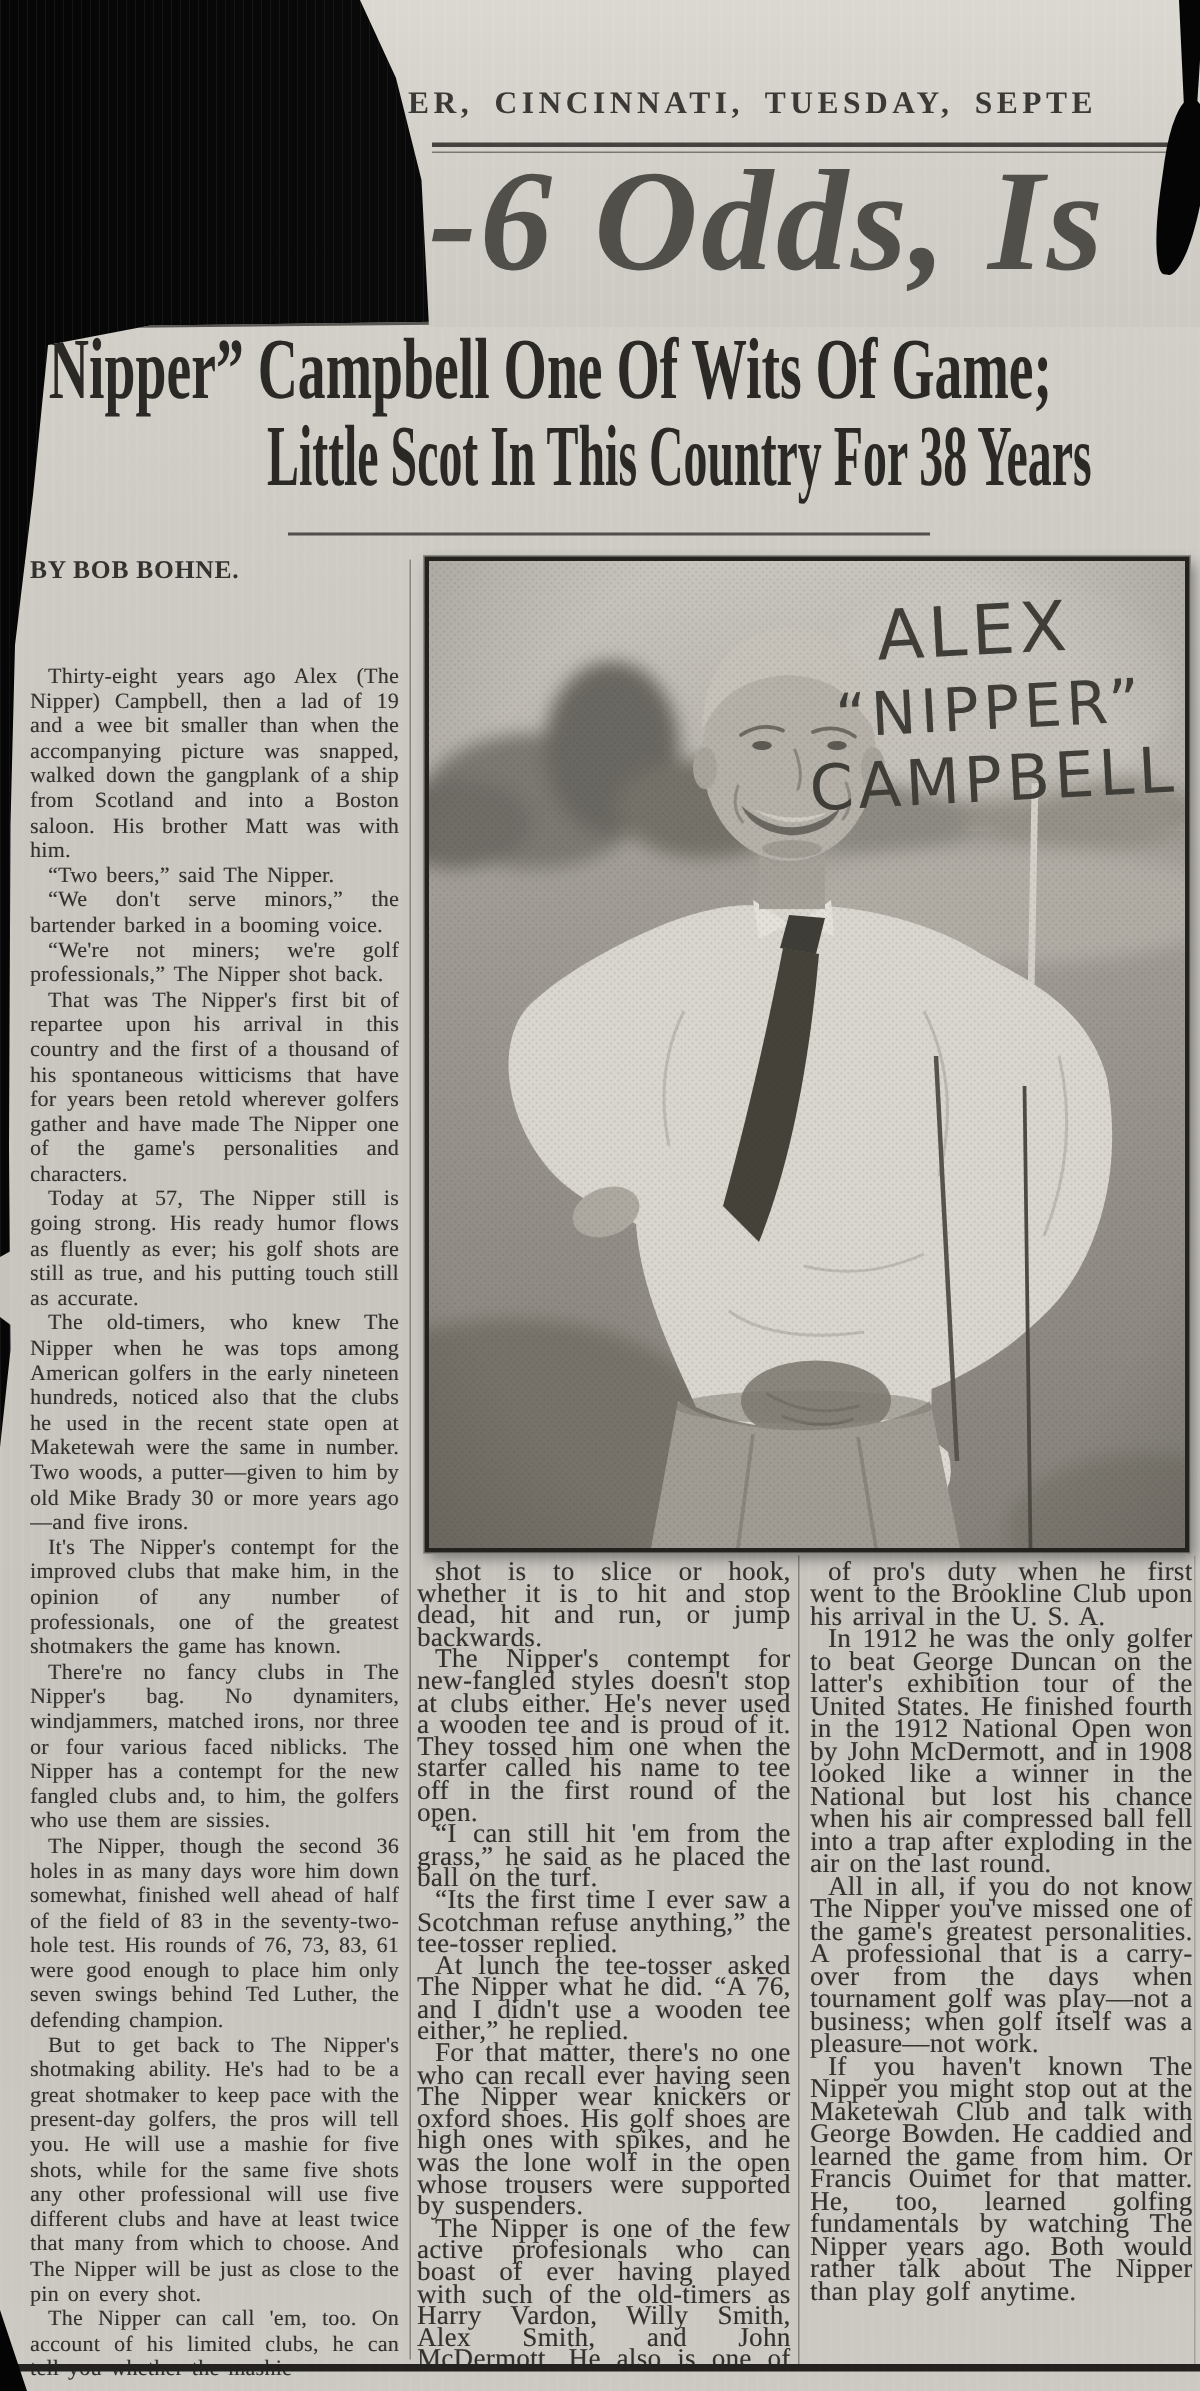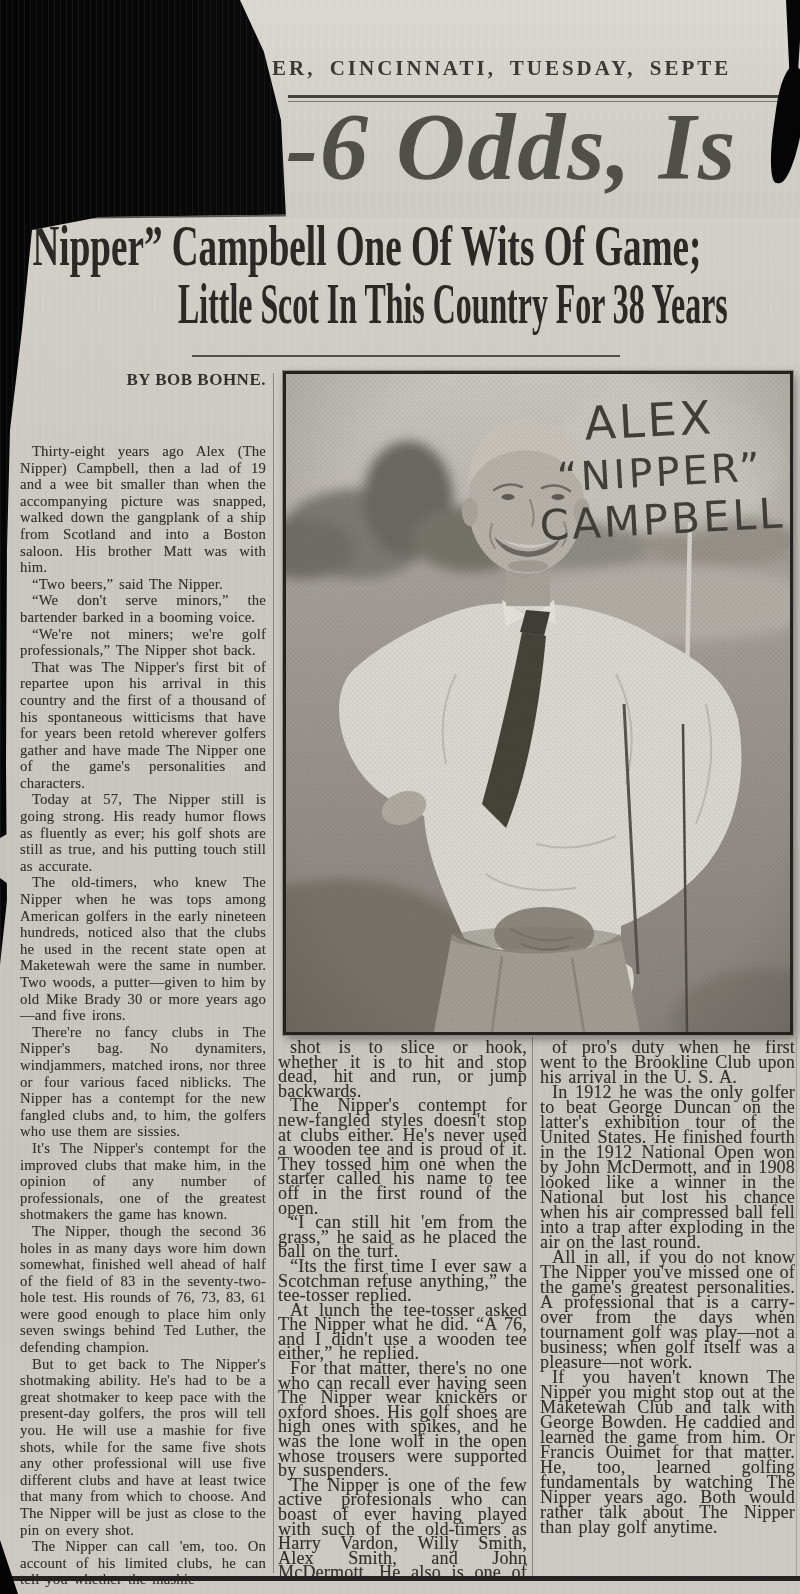--- a/index.html
+++ b/index.html
@@ -46,21 +46,21 @@
       repeating-linear-gradient(90deg, rgba(255,255,255,.045) 0 2px, transparent 2px 7px),
       linear-gradient(180deg,#d2cfc9 0%, #cac7c1 25%, #c7c4be 70%, #ccc9c3 100%);
     clip-path:polygon(100px 12px, 800px 3px, 800px 1389px, 0px 1389px, 0px 760px, 7px 695px, 6px 560px, 7px 345px, 10px 225px, 22px 125px, 32px 25px);
   }
   .seam{position:absolute;left:90px;top:7px;width:715px;height:3px;background:#2e2c29;opacity:.75;transform:rotate(-.55deg);}
   .hl{white-space:nowrap;font-family:"Liberation Serif", serif;font-weight:bold;color:#2b2925;
       transform-origin:left top;line-height:1;position:absolute;font-size:58px;}
   .hl1{left:14px;top:12px;transform:scaleX(.64);}
   .hl2{left:178px;top:70px;transform:scaleX(.55);}
   .hl-rule{position:absolute;left:192px;top:150px;width:428px;height:2px;background:#514f4b;}
-  .byline{position:absolute;left:20px;top:165px;width:246px;text-align:right;
+  .byline{position:absolute;left:20px;top:165px;width:246px;text-align:left;
       font-weight:bold;font-size:17px;color:#34322e;letter-spacing:.5px;}
   .col{position:absolute;text-align:justify;color:#33312d;overflow:hidden;
       font-family:"Liberation Serif", serif;word-spacing:2px;letter-spacing:.2px;
       text-shadow:.3px .3px 0 rgba(45,43,40,.35);}
   .col p{margin:0;text-indent:12px;}
   .col-left{left:20px;top:190px;width:246px;height:1182px;font-size:14.6px;line-height:16.6px;margin-top:48px;}
   .col-mid{left:278px;top:835px;width:249px;height:537px;font-size:18px;line-height:14.6px;}
   .col-right{left:540px;top:835px;width:255px;height:537px;font-size:18px;line-height:15px;}
   .vdiv{position:absolute;width:1px;background:#6f6c66;opacity:.75;}
   .vdiv-1{left:273px;top:168px;height:1200px;}
@@ -112,22 +112,22 @@
   <div class="vdiv vdiv-3"></div>
 
   <div class="col col-left">
       <p>Thirty-eight years ago Alex (The Nipper) Campbell, then a lad of 19 and a wee bit smaller than when the accompanying picture was snapped, walked down the gangplank of a ship from Scotland and into a Boston saloon.  His brother Matt was with him.</p>
       <p>“Two beers,” said The Nipper.</p>
       <p>“We don't serve minors,” the bartender barked in a booming voice.</p>
       <p>“We're not miners; we're golf professionals,” The Nipper shot back.</p>
       <p>That was The Nipper's first bit of repartee upon his arrival in this country and the first of a thousand of his spontaneous witticisms that have for years been retold wherever golfers gather and have made The Nipper one of the game's personalities and characters.</p>
       <p>Today at 57, The Nipper still is going strong.  His ready humor flows as fluently as ever; his golf shots are still as true, and his putting touch still as accurate.</p>
       <p>The old-timers, who knew The Nipper when he was tops among American golfers in the early nineteen hundreds, noticed also that the clubs he used in the recent state open at Maketewah were the same in number.  Two woods, a putter—given to him by old Mike Brady 30 or more years ago—and five irons.</p>
+      <p>It's The Nipper's contempt for the improved clubs that make him, in the opinion of any number of professionals, one of the greatest shotmakers the game has known.</p>
       <p>There're no fancy clubs in The Nipper's bag.  No dynamiters, windjammers, matched irons, nor three or four various faced niblicks.  The Nipper has a contempt for the new fangled clubs and, to him, the golfers who use them are sissies.</p>
-      <p>It's The Nipper's contempt for the improved clubs that make him, in the opinion of any number of professionals, one of the greatest shotmakers the game has known.</p>
       <p>The Nipper, though the second 36 holes in as many days wore him down somewhat, finished well ahead of half of the field of 83 in the seventy-two-hole test.  His rounds of 76, 73, 83, 61 were good enough to place him only seven swings behind Ted Luther, the defending champion.</p>
       <p>But to get back to The Nipper's shotmaking ability.  He's had to be a great shotmaker to keep pace with the present-day golfers, the pros will tell you.  He will use a mashie for five shots, while for the same five shots any other professional will use five different clubs and have at least twice that many from which to choose.  And The Nipper will be just as close to the pin on every shot.</p>
       <p>The Nipper can call 'em, too. On account of his limited clubs, he can tell you whether the mashie</p>
     </div>
   <div class="col col-mid">
       <p>shot is to slice or hook, whether it is to hit and stop dead, hit and run, or jump backwards.</p>
       <p>The Nipper's contempt for new-fangled styles doesn't stop at clubs either. He's never used a wooden tee and is proud of it. They tossed him one when the starter called his name to tee off in the first round of the open.</p>
       <p>“I can still hit 'em from the grass,” he said as he placed the ball on the turf.</p>
       <p>“Its the first time I ever saw a Scotchman refuse anything,” the tee-tosser replied.</p>
       <p>At lunch the tee-tosser asked The Nipper what he did.  “A 76, and I didn't use a wooden tee either,” he replied.</p>

